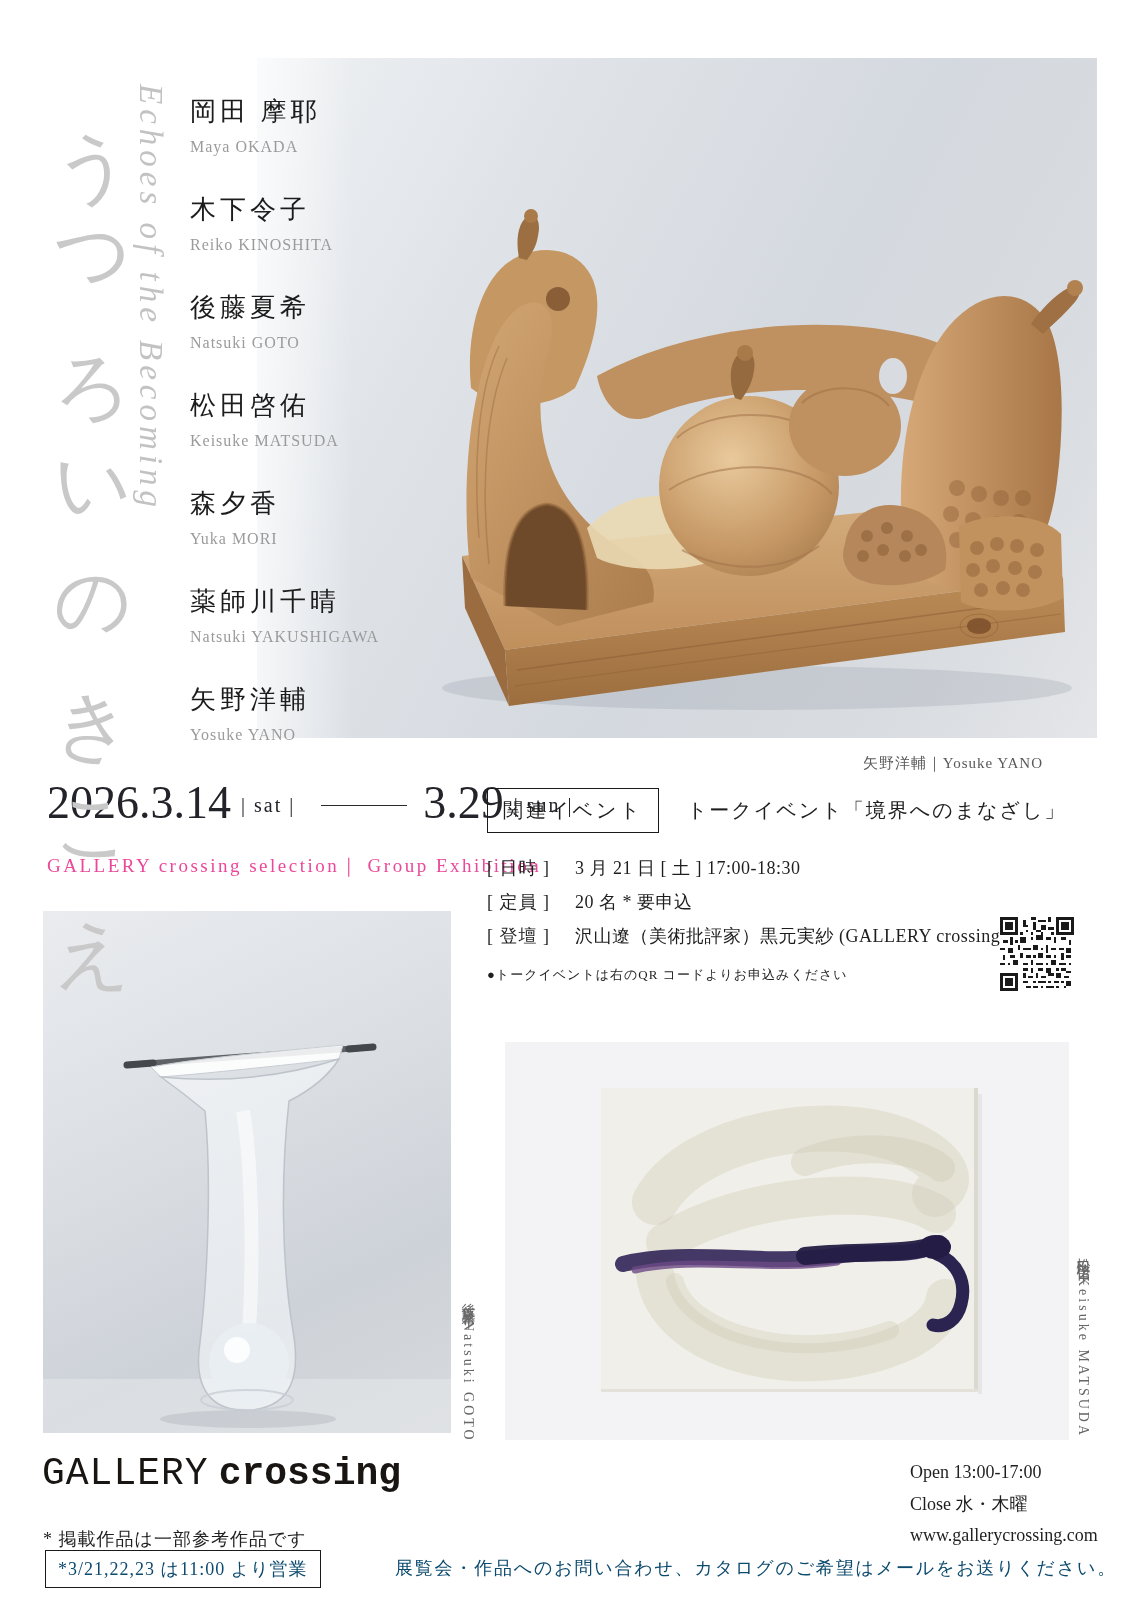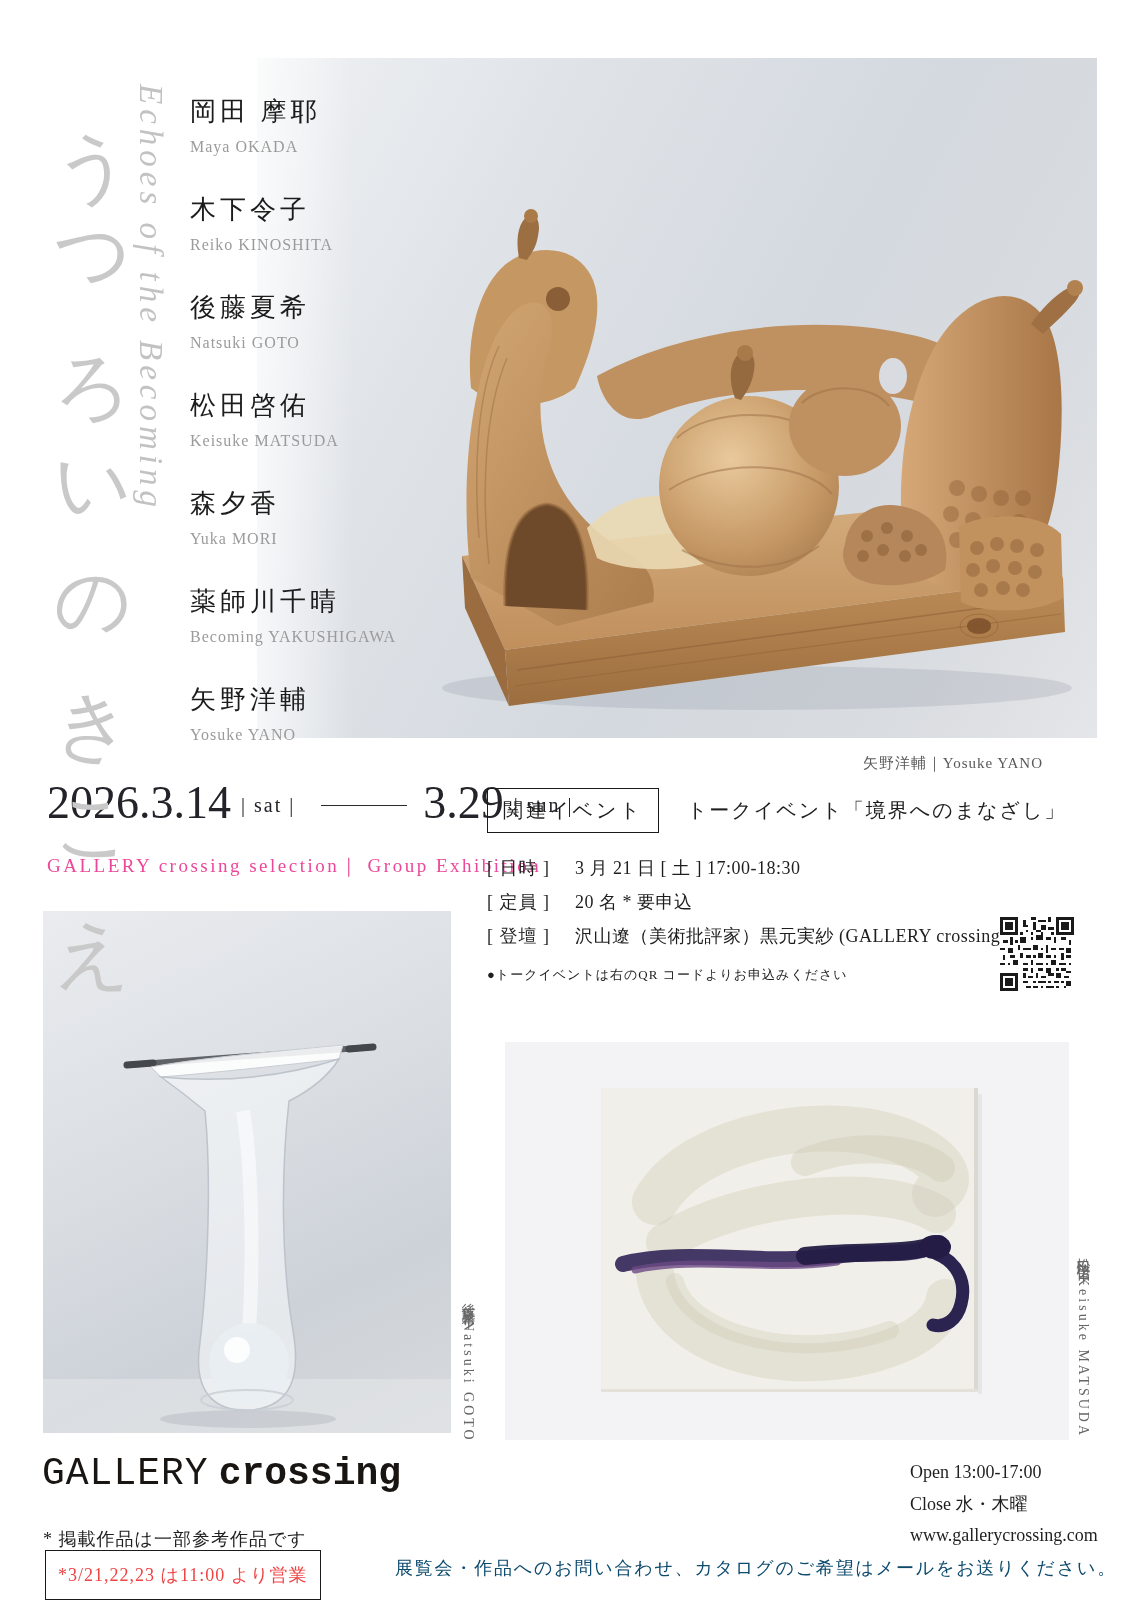--- a/index.html
+++ b/index.html
@@ -44,22 +44,22 @@
       background:linear-gradient(155deg,#eaecef 0%,#dbdfe4 40%,#cdd2d8 72%,#d7dadd 100%);}
   .photo-right{position:absolute;left:505px;top:1042px;width:564px;height:398px;background:#f3f3f5;}
   .caption-left{position:absolute;left:459px;top:1292px;writing-mode:vertical-rl;font-size:14px;letter-spacing:3px;color:#666;}
   .caption-right{position:absolute;left:1074px;top:1247px;writing-mode:vertical-rl;font-size:14px;letter-spacing:3px;color:#666;}
   
   .logo{position:absolute;left:42px;top:1452px;font-family:Liberation Mono, monospace;
       font-size:38px;color:#181512;white-space:nowrap;}
   .logo .g{font-weight:400;letter-spacing:1px;}
   .logo .c{font-weight:700;margin-left:10px;}
   .note1{position:absolute;left:43px;top:1527px;font-size:18px;letter-spacing:1px;color:#1f1f1f;}
-  .note2{position:absolute;left:45px;top:1550px;border:1px solid #1a1a1a;padding:12px 12px;
-      font-size:18px;letter-spacing:1px;color:#ef4444;font-family:Liberation Serif, serif;}
+  .note2{position:absolute;left:45px;top:1550px;border:1px solid #1a1a1a;padding:6px 12px;
+      font-size:18px;letter-spacing:1px;color:#0c4a6e;font-family:Liberation Serif, serif;}
   .addr{position:absolute;left:395px;top:1458px;font-size:18px;color:#1f1f1f;}
   .addr div{margin-bottom:8px;}
   .addr .nm{letter-spacing:3px;}
   .inquiry{position:absolute;left:395px;top:1556px;font-size:18px;letter-spacing:1.8px;color:#0c4a6e;}
   .hours{position:absolute;left:910px;top:1462px;font-size:18px;color:#1f1f1f;}
   .hours div{margin-bottom:9px;}
 </style>
 </head>
 <body>
 
@@ -188,21 +188,21 @@
     <div class="artist">
       <div class="artist-jp">松田啓佑</div>
       <div class="artist-en">Keisuke MATSUDA</div>
     </div>
     <div class="artist">
       <div class="artist-jp">森夕香</div>
       <div class="artist-en">Yuka MORI</div>
     </div>
     <div class="artist">
       <div class="artist-jp">薬師川千晴</div>
-      <div class="artist-en">Becoming YAKUSHIGAWA</div>
+      <div class="artist-en">Natsuki YAKUSHIGAWA</div>
     </div>
     <div class="artist">
       <div class="artist-jp">矢野洋輔</div>
       <div class="artist-en">Yosuke YANO</div>
     </div>
   </div>
 
   <div class="main-caption">矢野洋輔｜Yosuke YANO</div>
 
   <div class="date-block">

